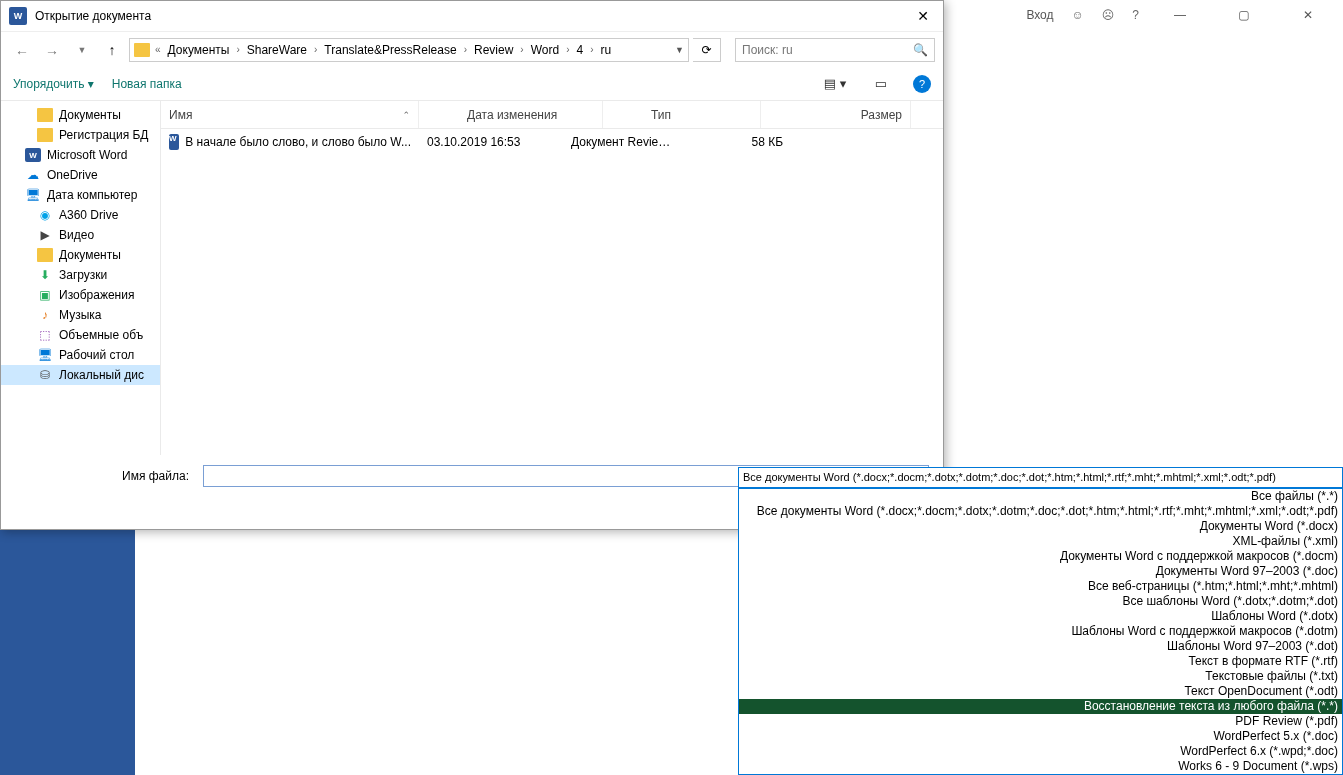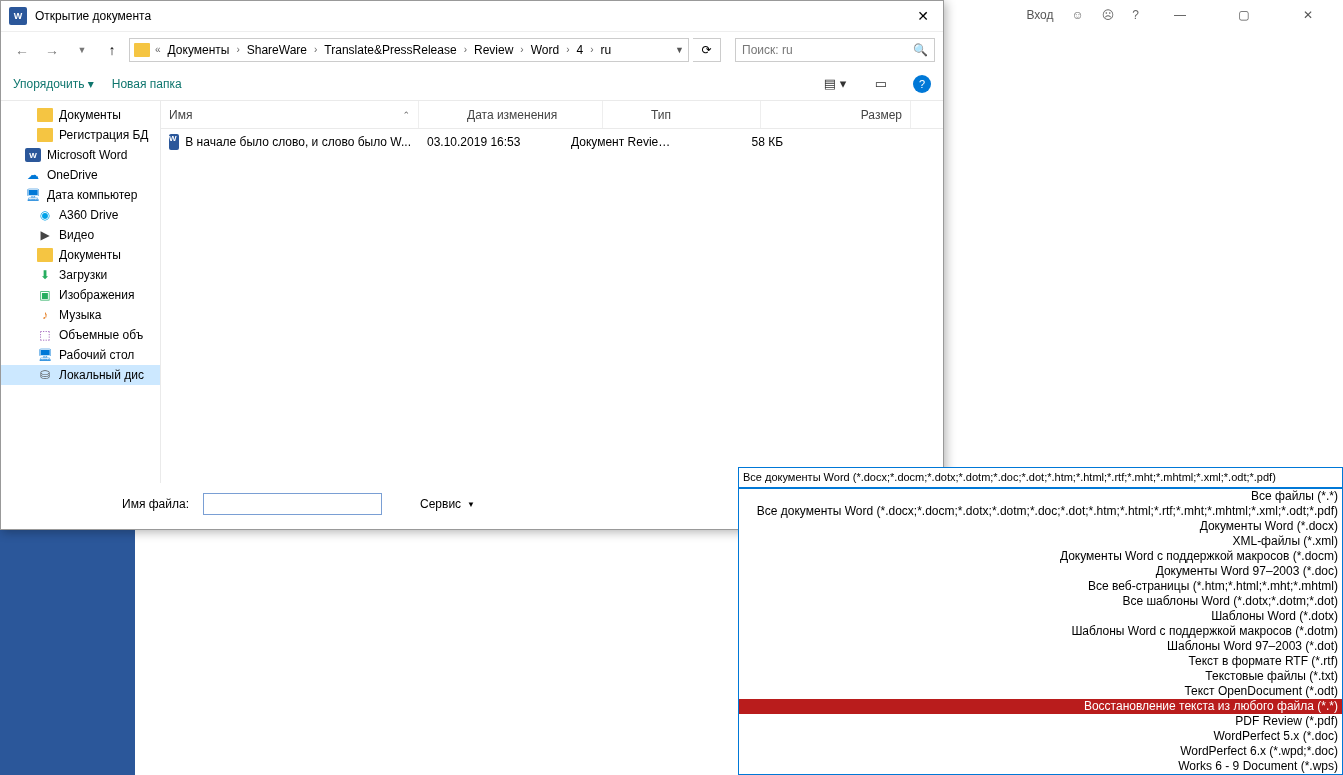--- a/index.html
+++ b/index.html
@@ -70,31 +70,31 @@
 .col-type { width: 118px; }
 .col-size { width: 110px; justify-content: flex-end; }
 .fl-head .sort { margin-left: auto; font-size: 9px; color: #666; }
 .fl-rows { flex: 1; }
 .fl-row { display: flex; font-size: 12px; color: #000; height: 26px; align-items: center; }
 .fl-row > div { padding: 0 8px; }
 .fl-row .col-name { display: flex; align-items: center; gap: 6px; overflow: hidden; white-space: nowrap; text-overflow: ellipsis; }
 .fl-row .col-type { overflow: hidden; white-space: nowrap; text-overflow: ellipsis; }
 .fl-row .col-size { text-align: right; width: 110px; }
 
-.dlg-footer { padding: 10px 14px 14px 14px; display: flex; flex-direction: row; gap: 28px; }
+.dlg-footer { padding: 10px 14px 14px 14px; display: flex; flex-direction: column; gap: 8px; }
 .foot-row { display: flex; align-items: center; gap: 8px; font-size: 12px; }
 .foot-row .lbl { width: 180px; text-align: right; padding-right: 6px; }
 .name-input { flex: 1; height: 22px; border: 1px solid #7a9fd4; background: #fff; }
 .foot-row.buttons { justify-content: flex-end; }
 .srv-btn { padding: 3px 10px; display: flex; align-items: center; gap: 6px; font-size: 12px; }
 .srv-btn .dd { font-size: 8px; }
 
 .combo-list { position: absolute; top: 488px; left: 738px; width: 605px; border: 1px solid #0078d7; background: #fff; font-size: 12px; z-index: 50; }
 .combo-list .opt { padding: 0 4px; height: 15px; line-height: 15px; white-space: nowrap; overflow: hidden; text-align: right; }
-.combo-list .opt.sel { background: #b91c1c; color: #fff; }
+.combo-list .opt.sel { background: #14532d; color: #fff; }
 .combo-cur { position: absolute; top: 467px; left: 738px; width: 605px; height: 21px; border: 1px solid #0078d7; background: #fff; font-size: 11px; padding: 0 4px; line-height: 19px; white-space: nowrap; overflow: hidden; z-index: 49; }
 </style>
 </head>
 <body>
 
 <div class="bg-app">
   <div class="bg-titlebar">
     <span class="link">Вход</span>
     <span>☺</span>
     <span>☹</span>

